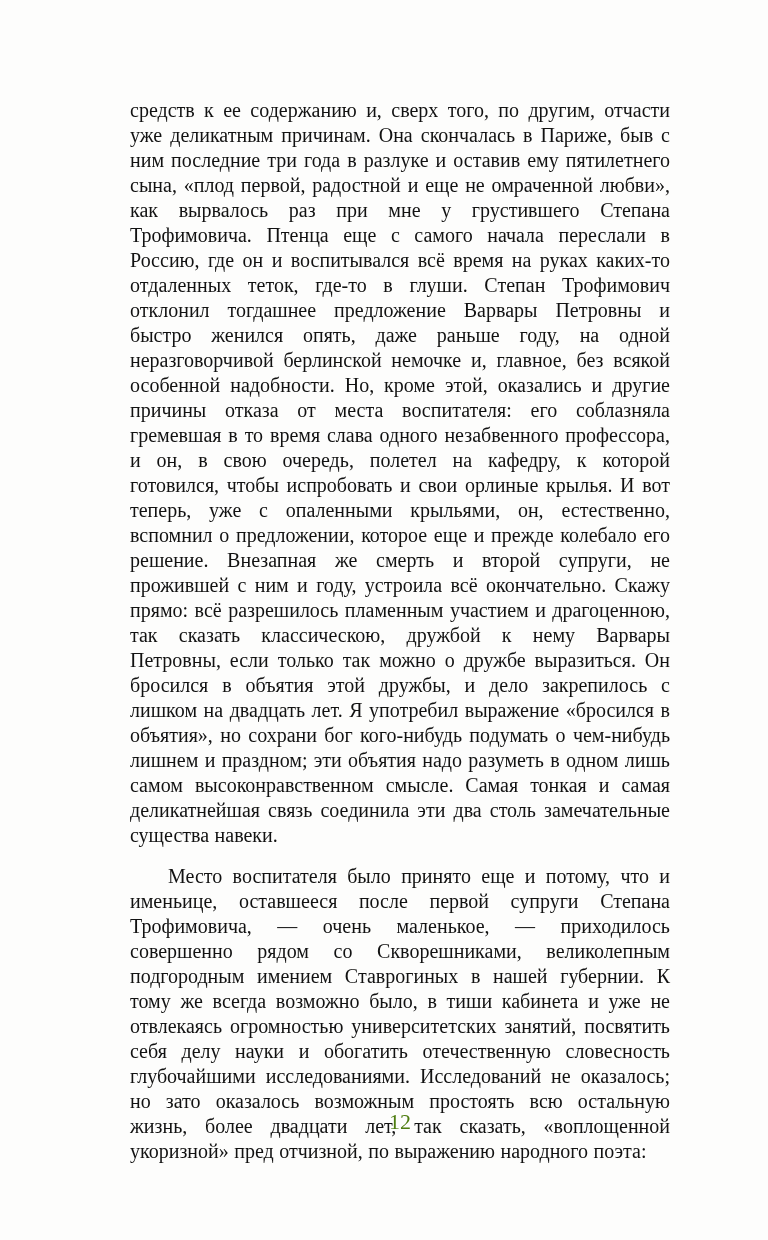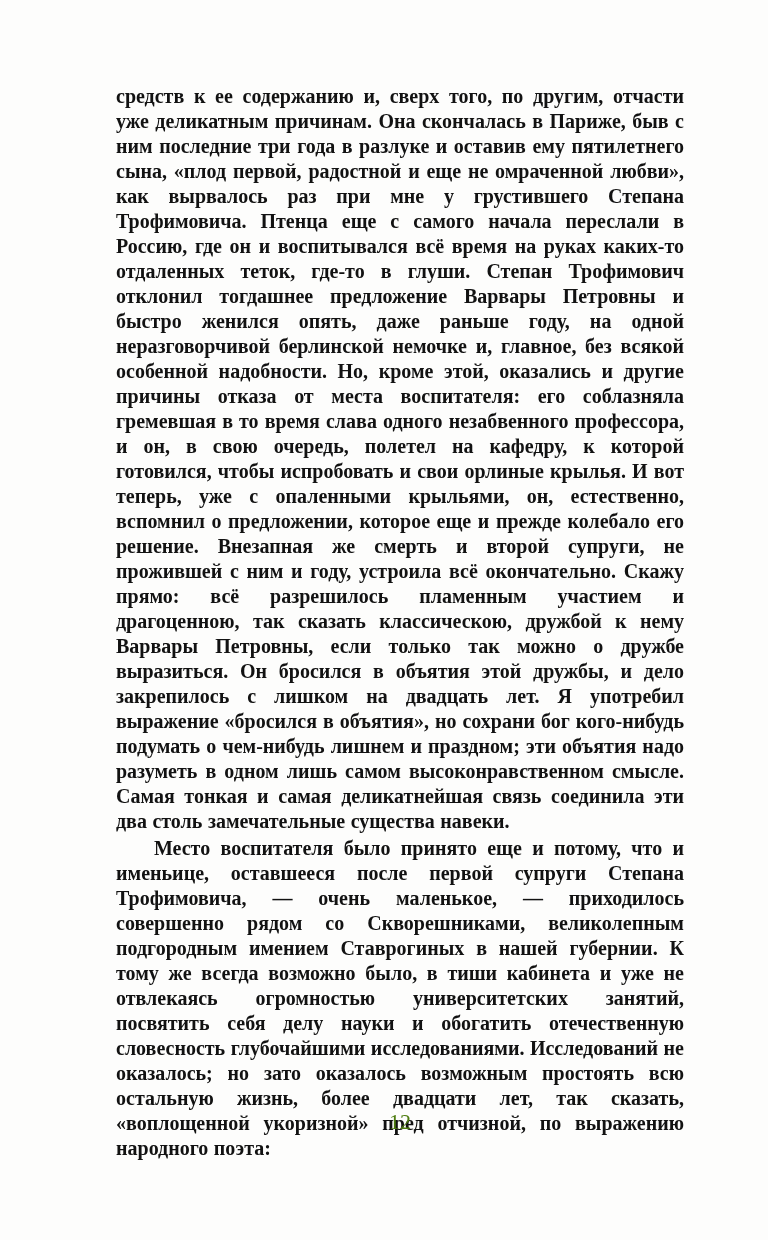--- a/index.html
+++ b/index.html
@@ -28,22 +28,21 @@
     font-size: 20px;
     line-height: 25px;
     text-align: justify;
     text-justify: inter-word;
     hyphens: auto;
     -webkit-hyphens: auto;
     word-spacing: 0.5px;
   }
 
   .para {
-    margin: 2px;
-    font-weight: bold;
+    margin: 16px;
   }
 
   .para.indented {
     text-indent: 38px;
   }
 
   .page-number {
     position: absolute;
     left: 114px;
     top: 1108px;

